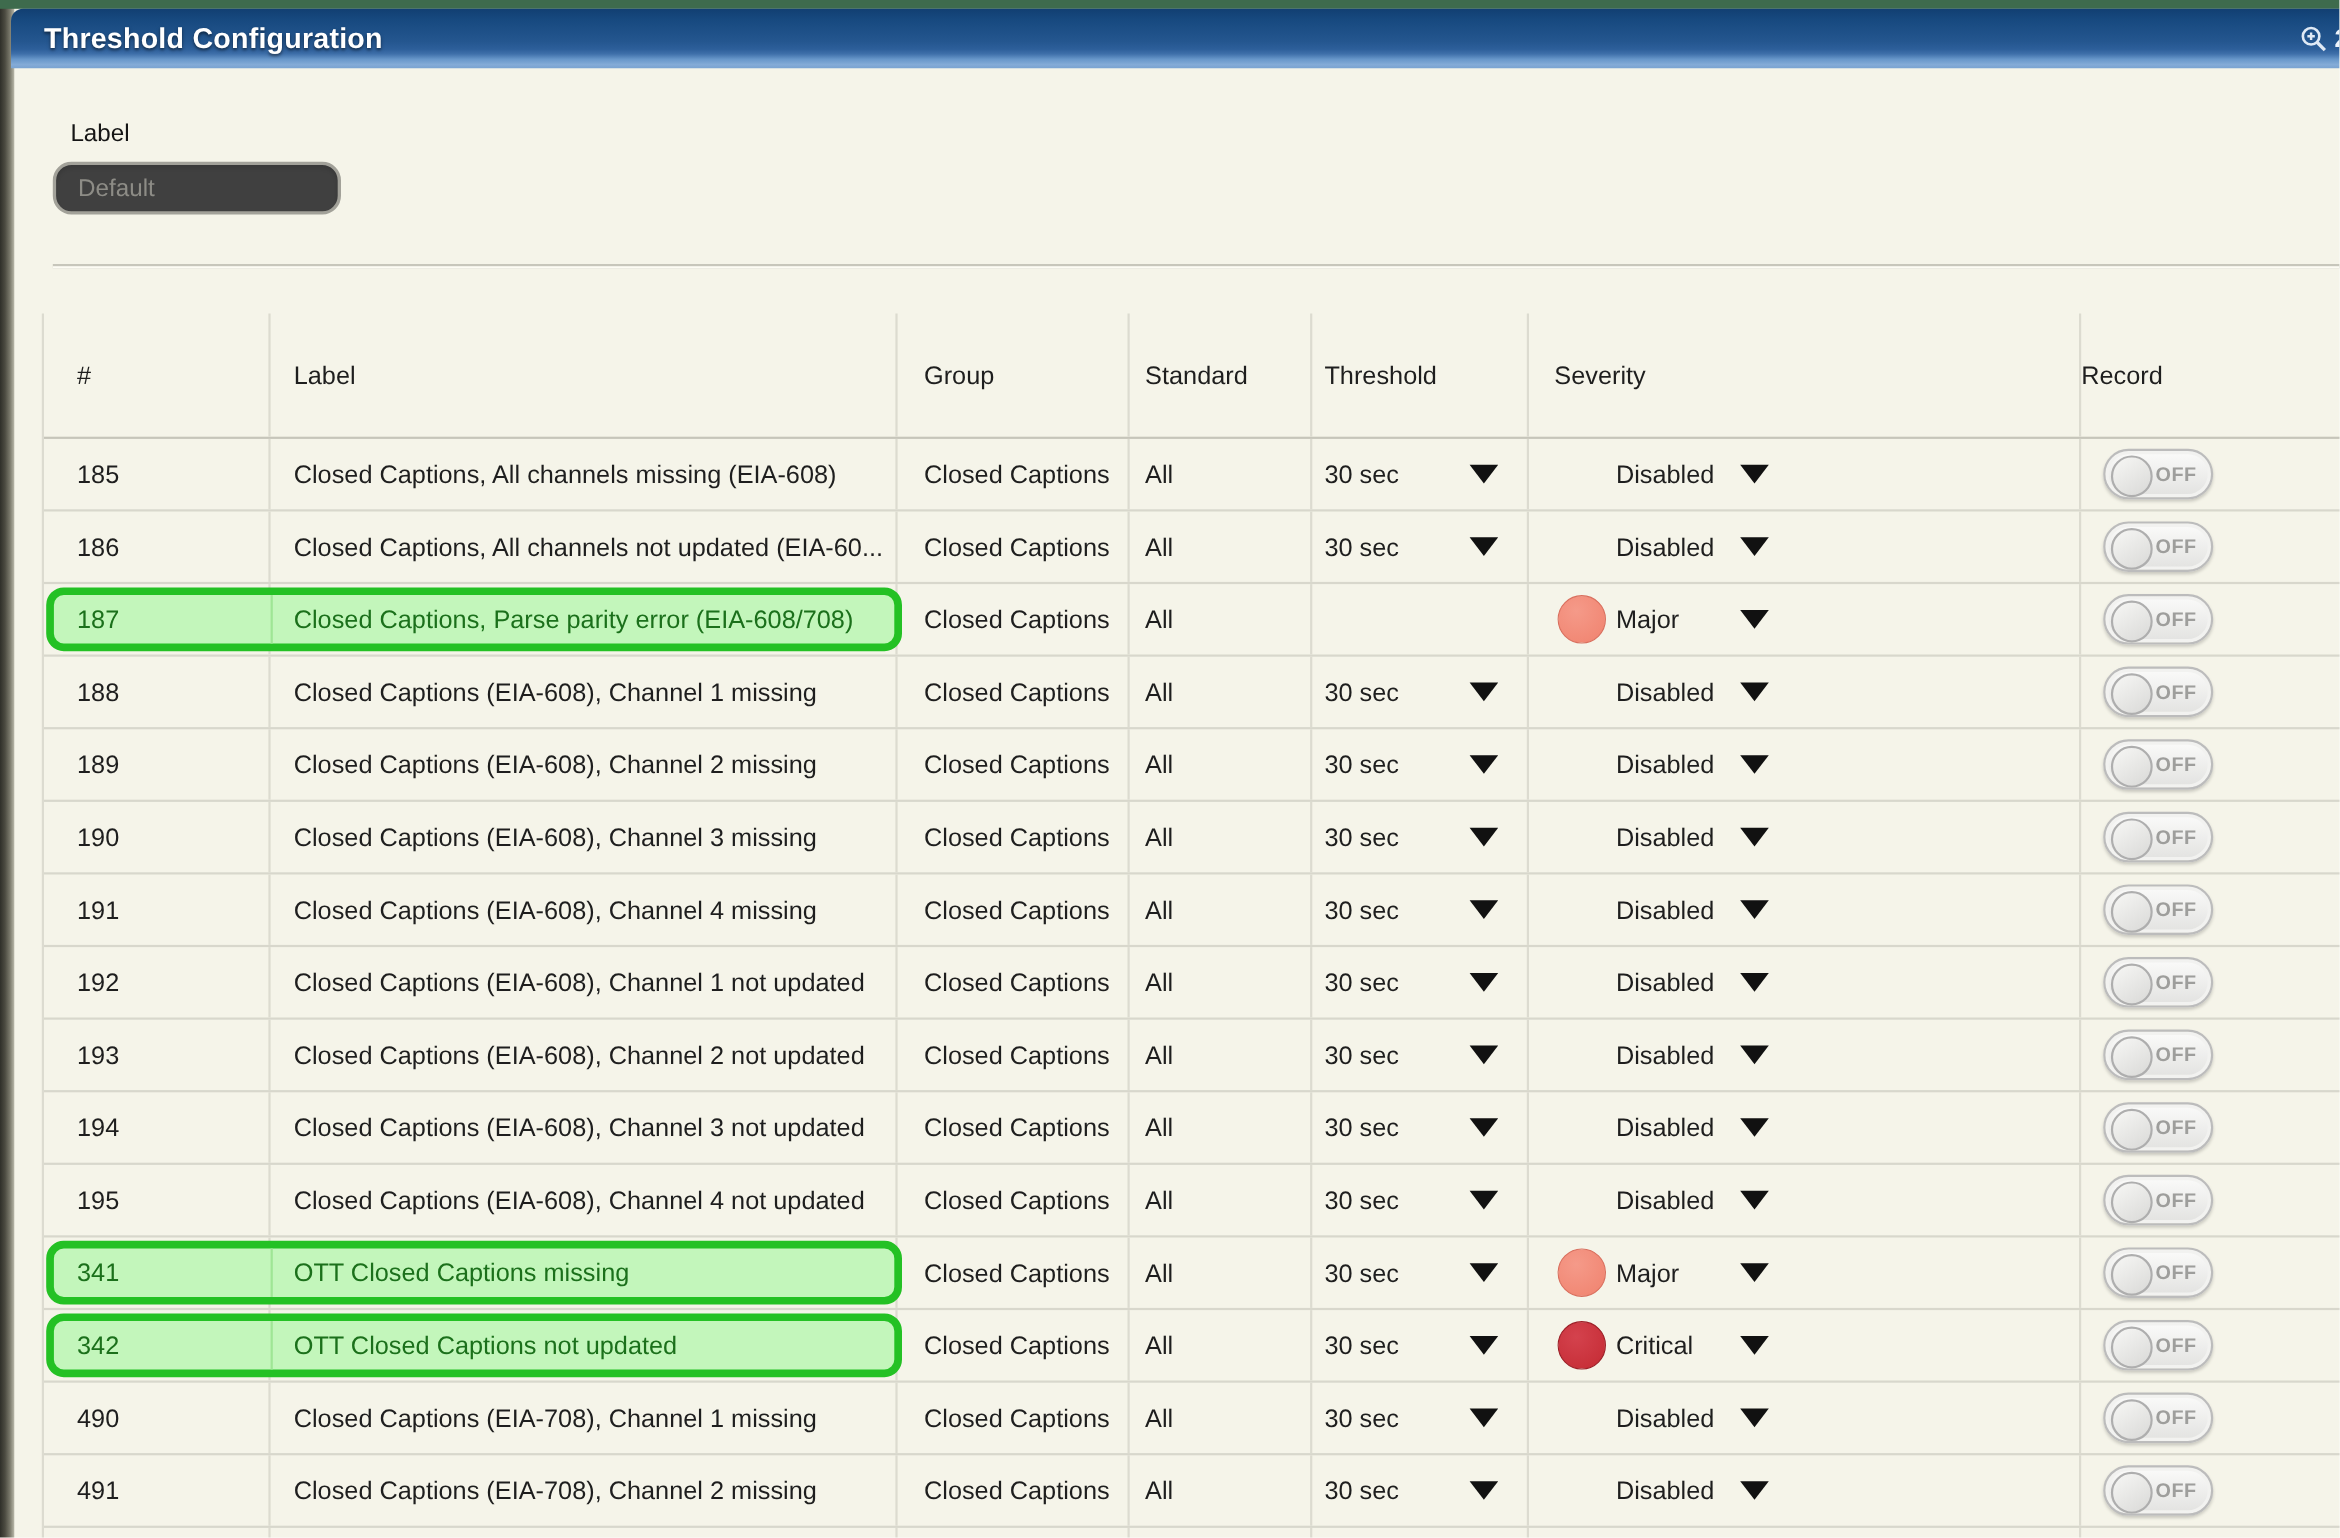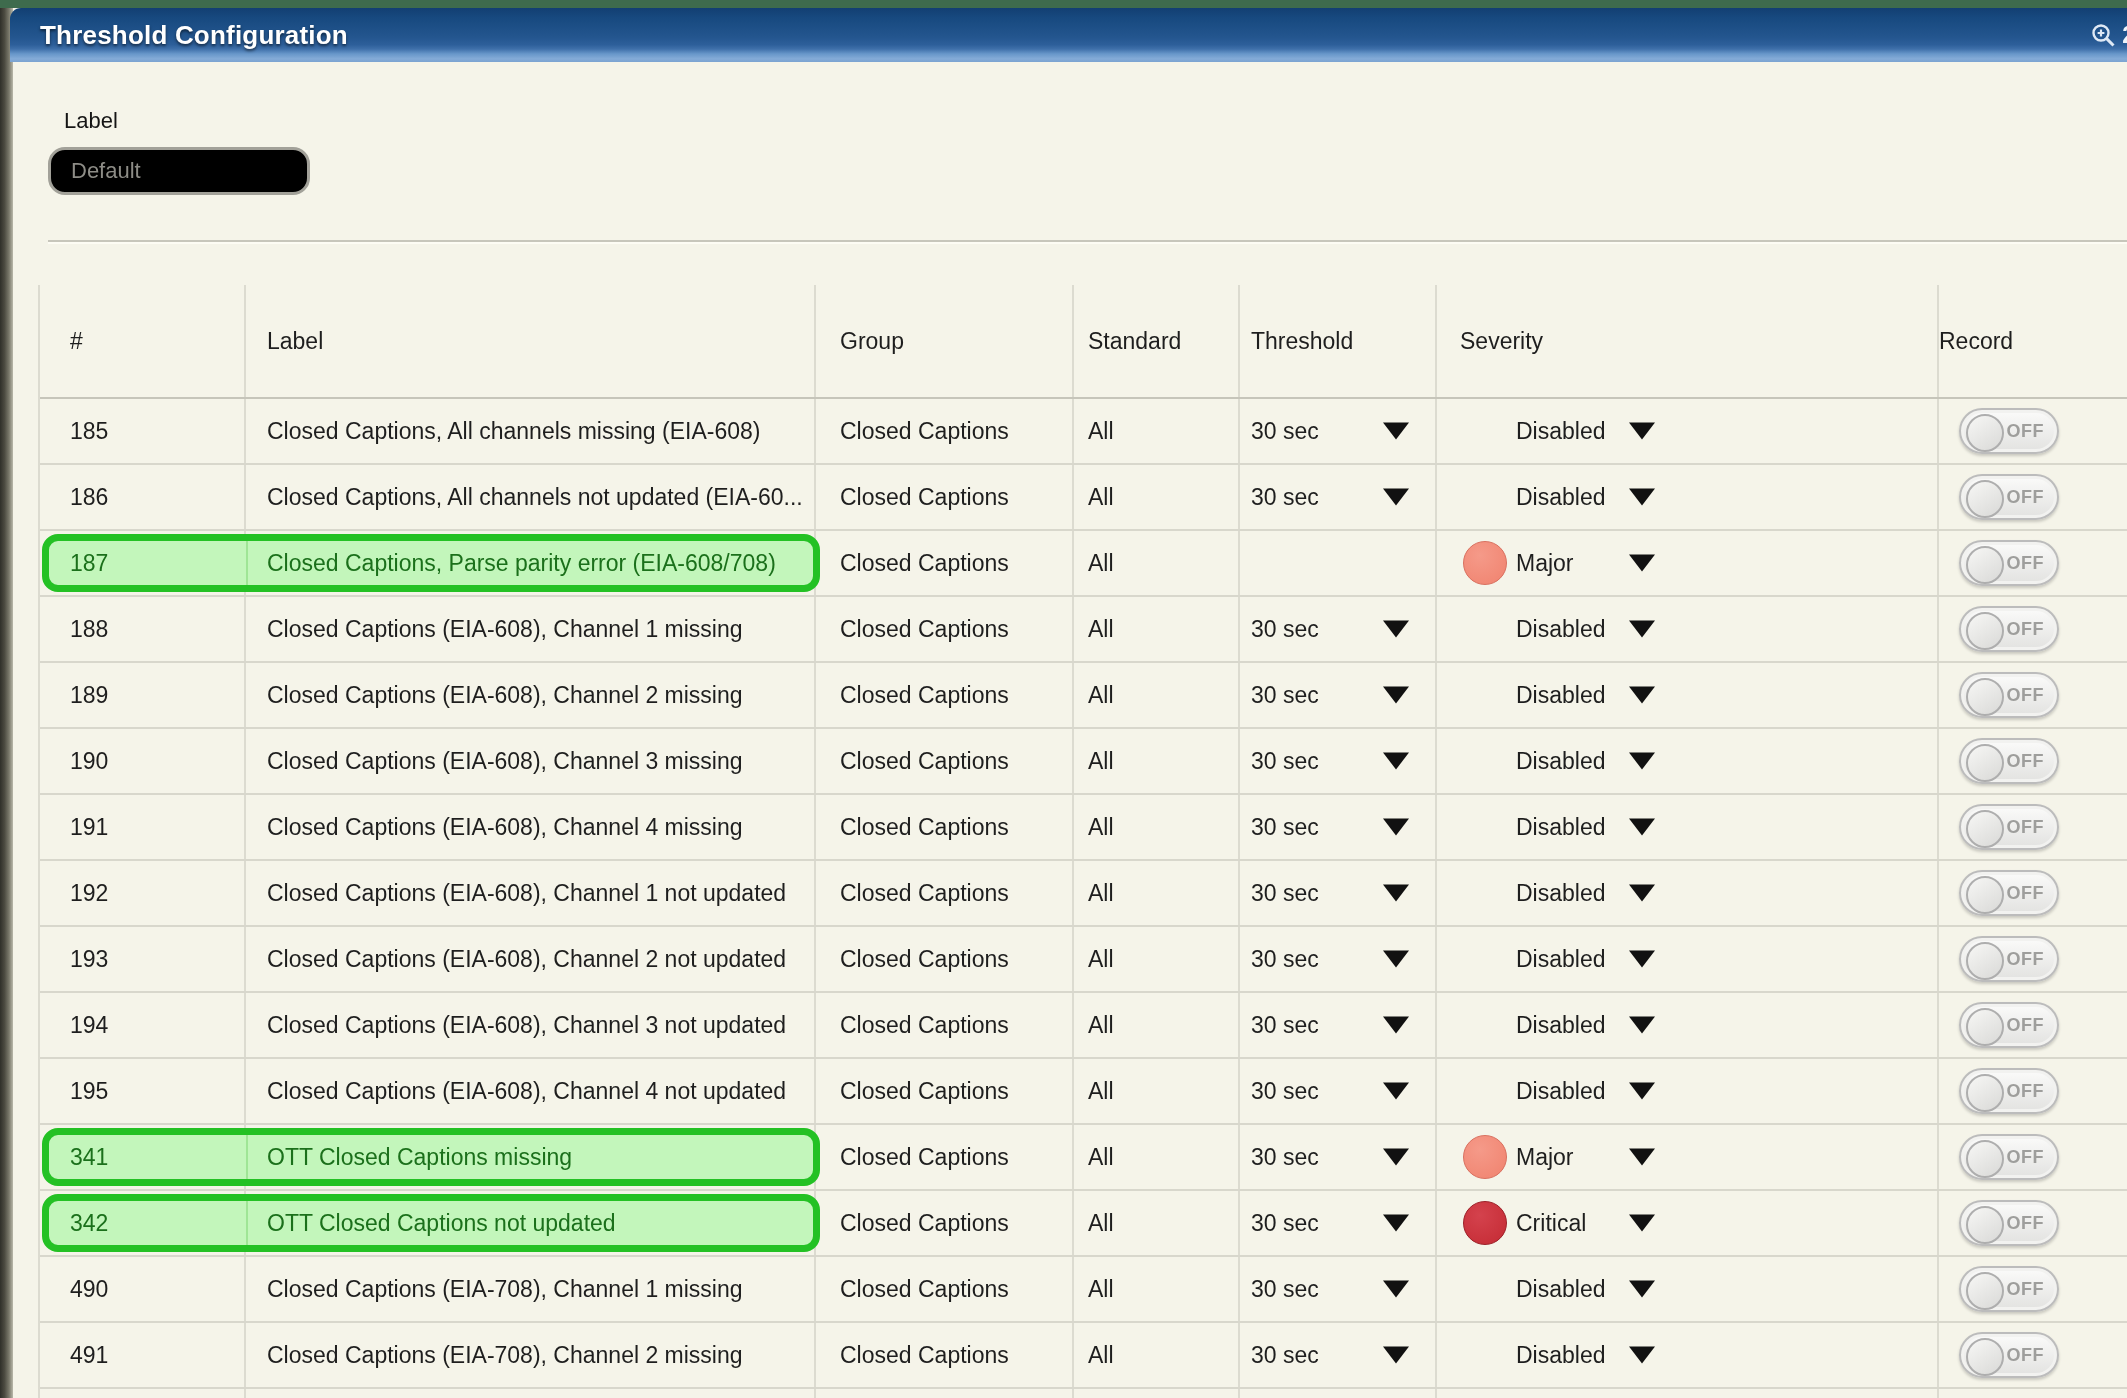--- a/index.html
+++ b/index.html
@@ -14,36 +14,36 @@
             background:linear-gradient(180deg,#123f72 0%,#17497f 18%,#24568f 55%,#2d5f9a 68%,
                         #3f70aa 76%,#6897ca 85%,#84abd7 94%,#7aa3d1 100%);overflow:hidden;}
   .title{position:absolute;left:30px;top:50%;transform:translateY(-50%);color:#ffffff;
          font-size:26px;font-weight:bold;letter-spacing:.2px;text-shadow:0 2px 3px rgba(0,0,0,.55);}
   .zoom-area{position:absolute;right:-8px;top:0;height:100%;display:flex;align-items:center;gap:5px;}
   .zoom-num{font-size:23px;font-weight:bold;color:#eef4fb;}
 
   
   .form-label{position:absolute;left:64px;top:108px;font-size:22px;color:#151515;}
   .label-input{position:absolute;left:48px;top:147px;width:262px;height:48px;box-sizing:border-box;
-               border:3px solid #a2a199;border-radius:17px;background:#000000;color:#8d8c86;
+               border:3px solid #a2a199;border-radius:17px;background:#404040;color:#8d8c86;
                font-size:22px;padding:0 0 0 20px;font-family:inherit;outline:none;
                box-shadow:inset 0 3px 4px rgba(0,0,0,.12);}
   .divider{position:absolute;left:48px;right:0;top:240px;height:2px;background:#c7c6bb;
            border-bottom:2px solid #fdfcf4;}
 
   
   .table{position:absolute;left:38px;top:285px;width:2089px;border-left:2px solid var(--vline,#dcdbd0);}
   .thead{display:flex;height:114px;box-sizing:border-box;border-bottom:2px solid #c6c5ba;}
   .row{display:flex;height:66px;box-sizing:border-box;border-bottom:2px solid var(--hline,#d8d7cc);position:relative;}
   .row.partial{height:9px;border-bottom:none;}
   .cell{box-sizing:border-box;border-right:2px solid var(--vline,#dcdbd0);display:flex;align-items:center;
         position:relative;font-size:23px;color:#1e1e1e;overflow:hidden;white-space:nowrap;}
   .c0{width:206px;padding-left:30px;}
   .c1{width:570px;padding-left:21px;}
-  .c2{width:258px;padding-left:24px;}
+  .c2{width:211px;padding-left:24px;}
   .c3{width:166px;padding-left:14px;}
   .c4{width:197px;padding-left:11px;}
   .c5{width:502px;}
   .thead .c5{padding-left:23px;text-align:right;}
   .c6{width:166px;border-right:none;}
 
   
   .thr-arrow{position:absolute;left:143px;top:50%;transform:translateY(-50%);width:0;height:0;
              border-left:13px solid transparent;border-right:13px solid transparent;border-top:17px solid #111;}
   .sev-dot{position:absolute;left:26px;top:50%;transform:translateY(-50%);width:42px;height:42px;border-radius:50%;}

